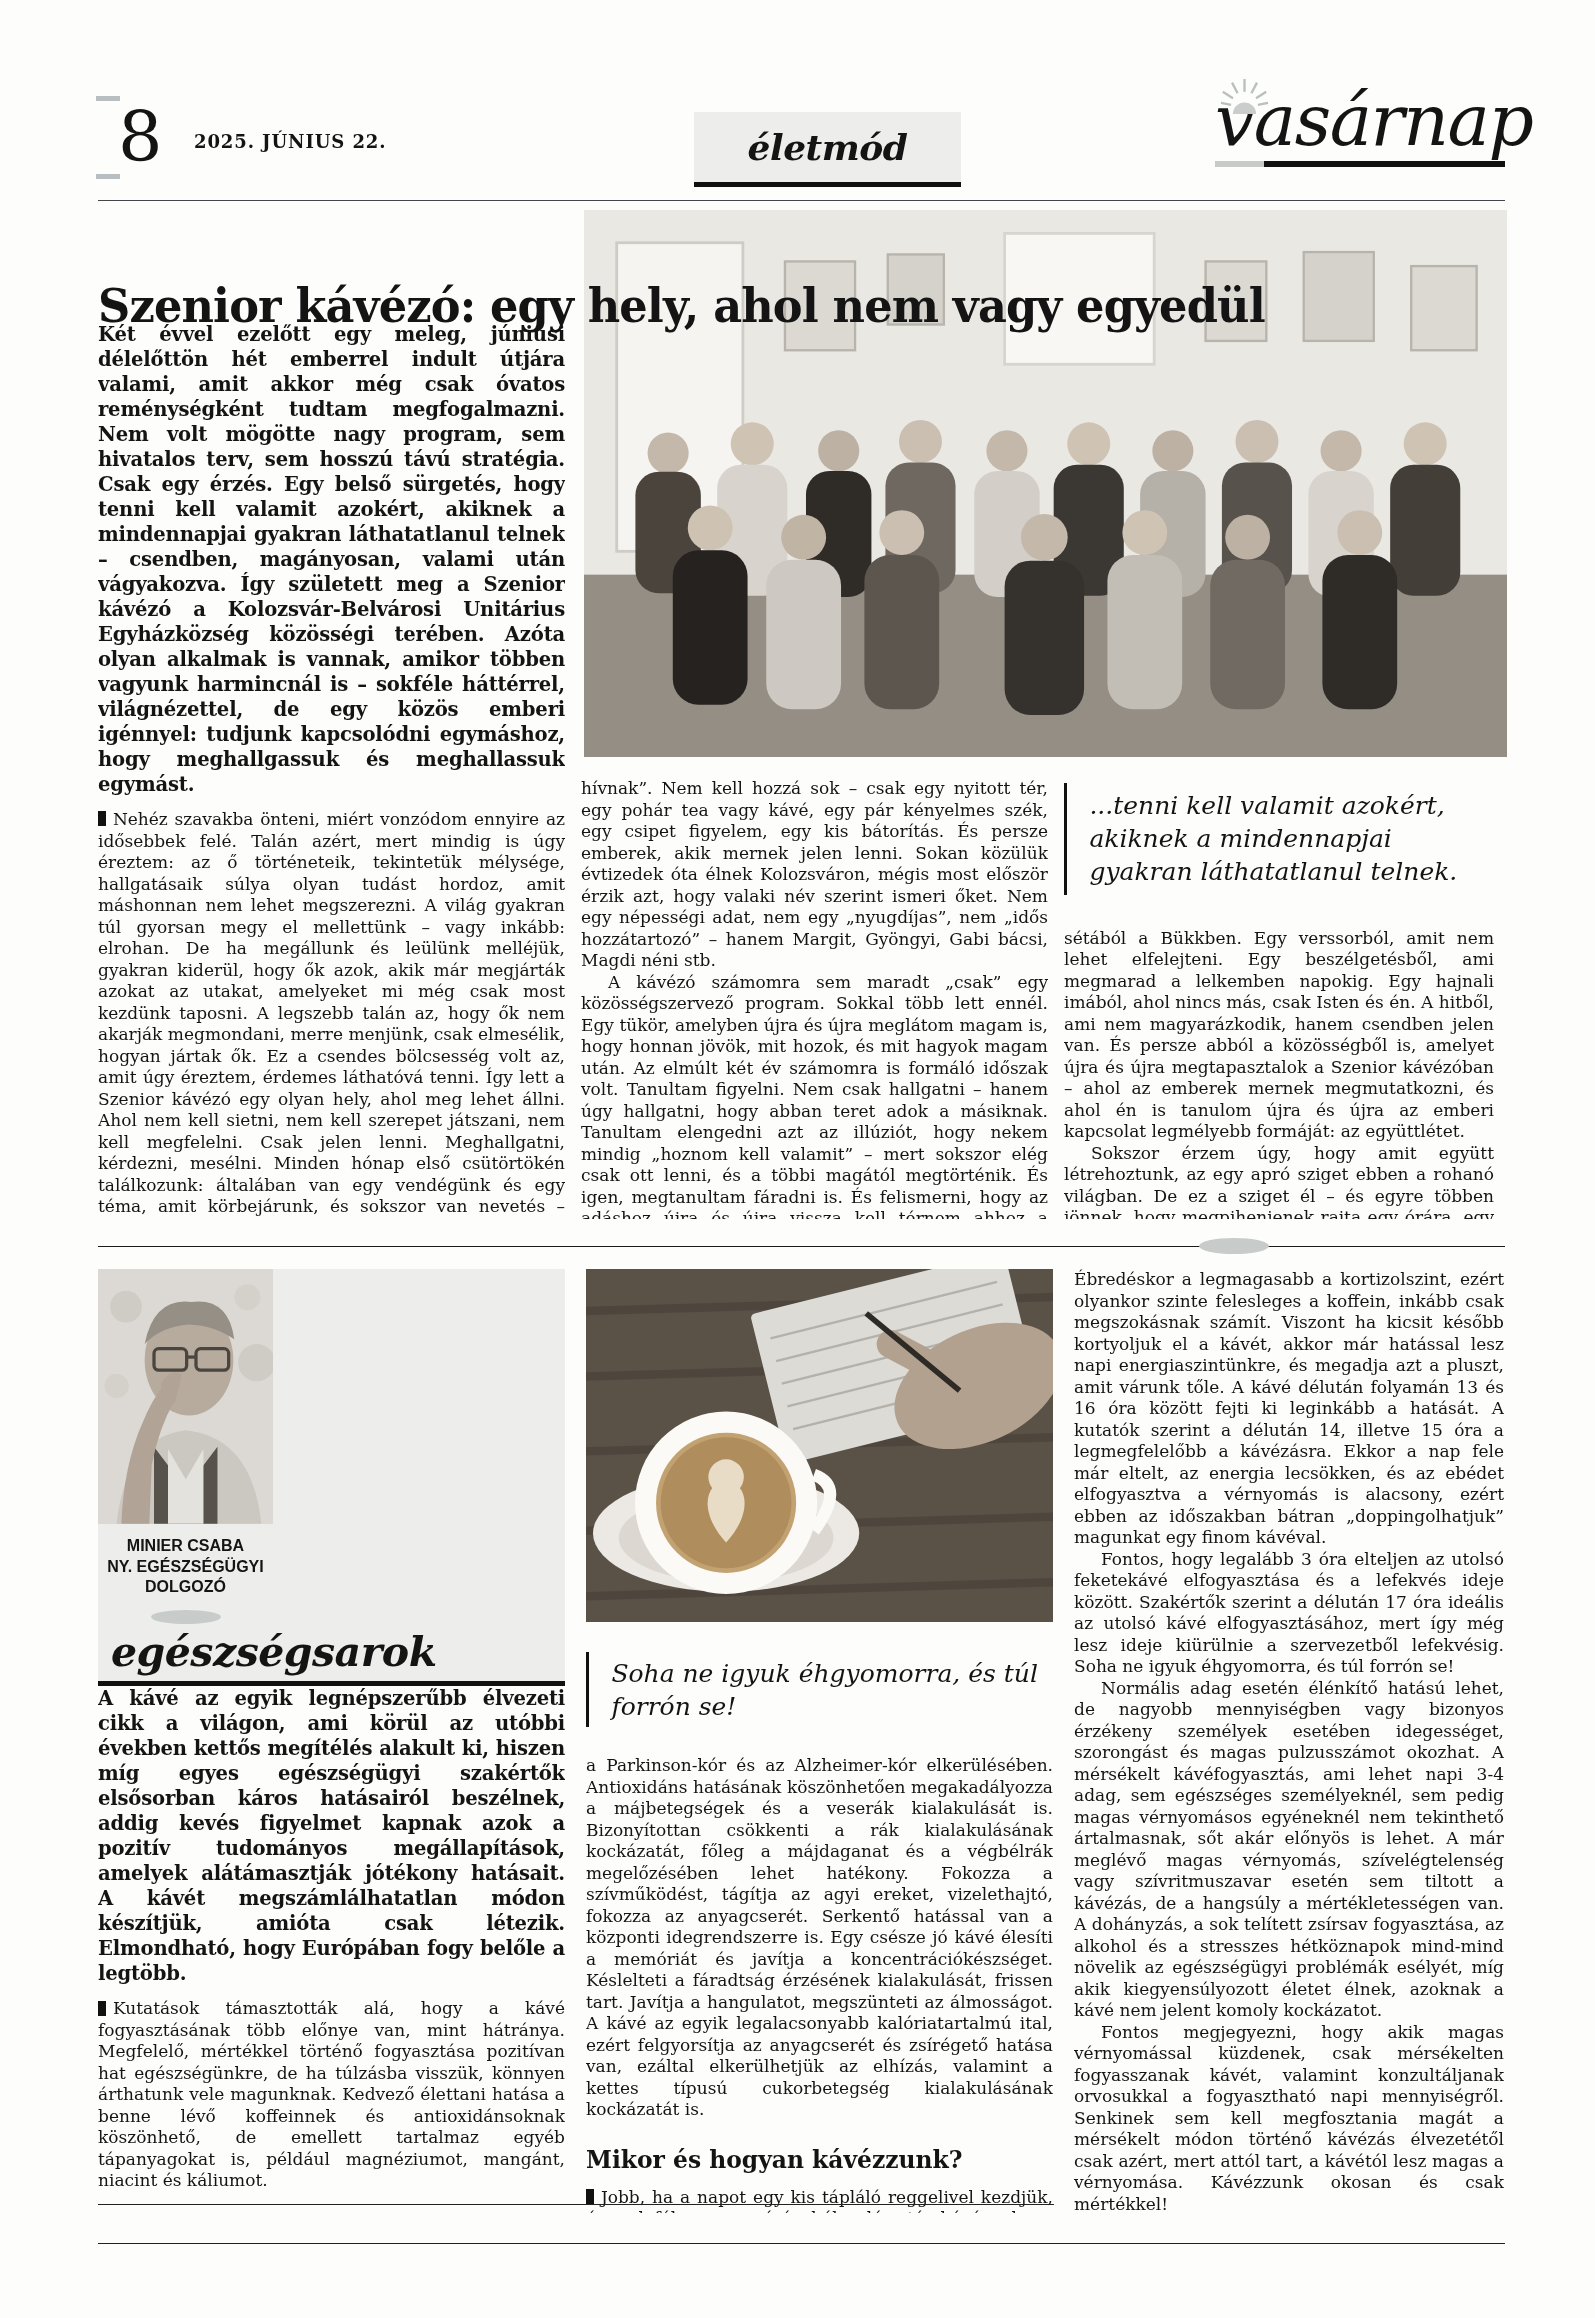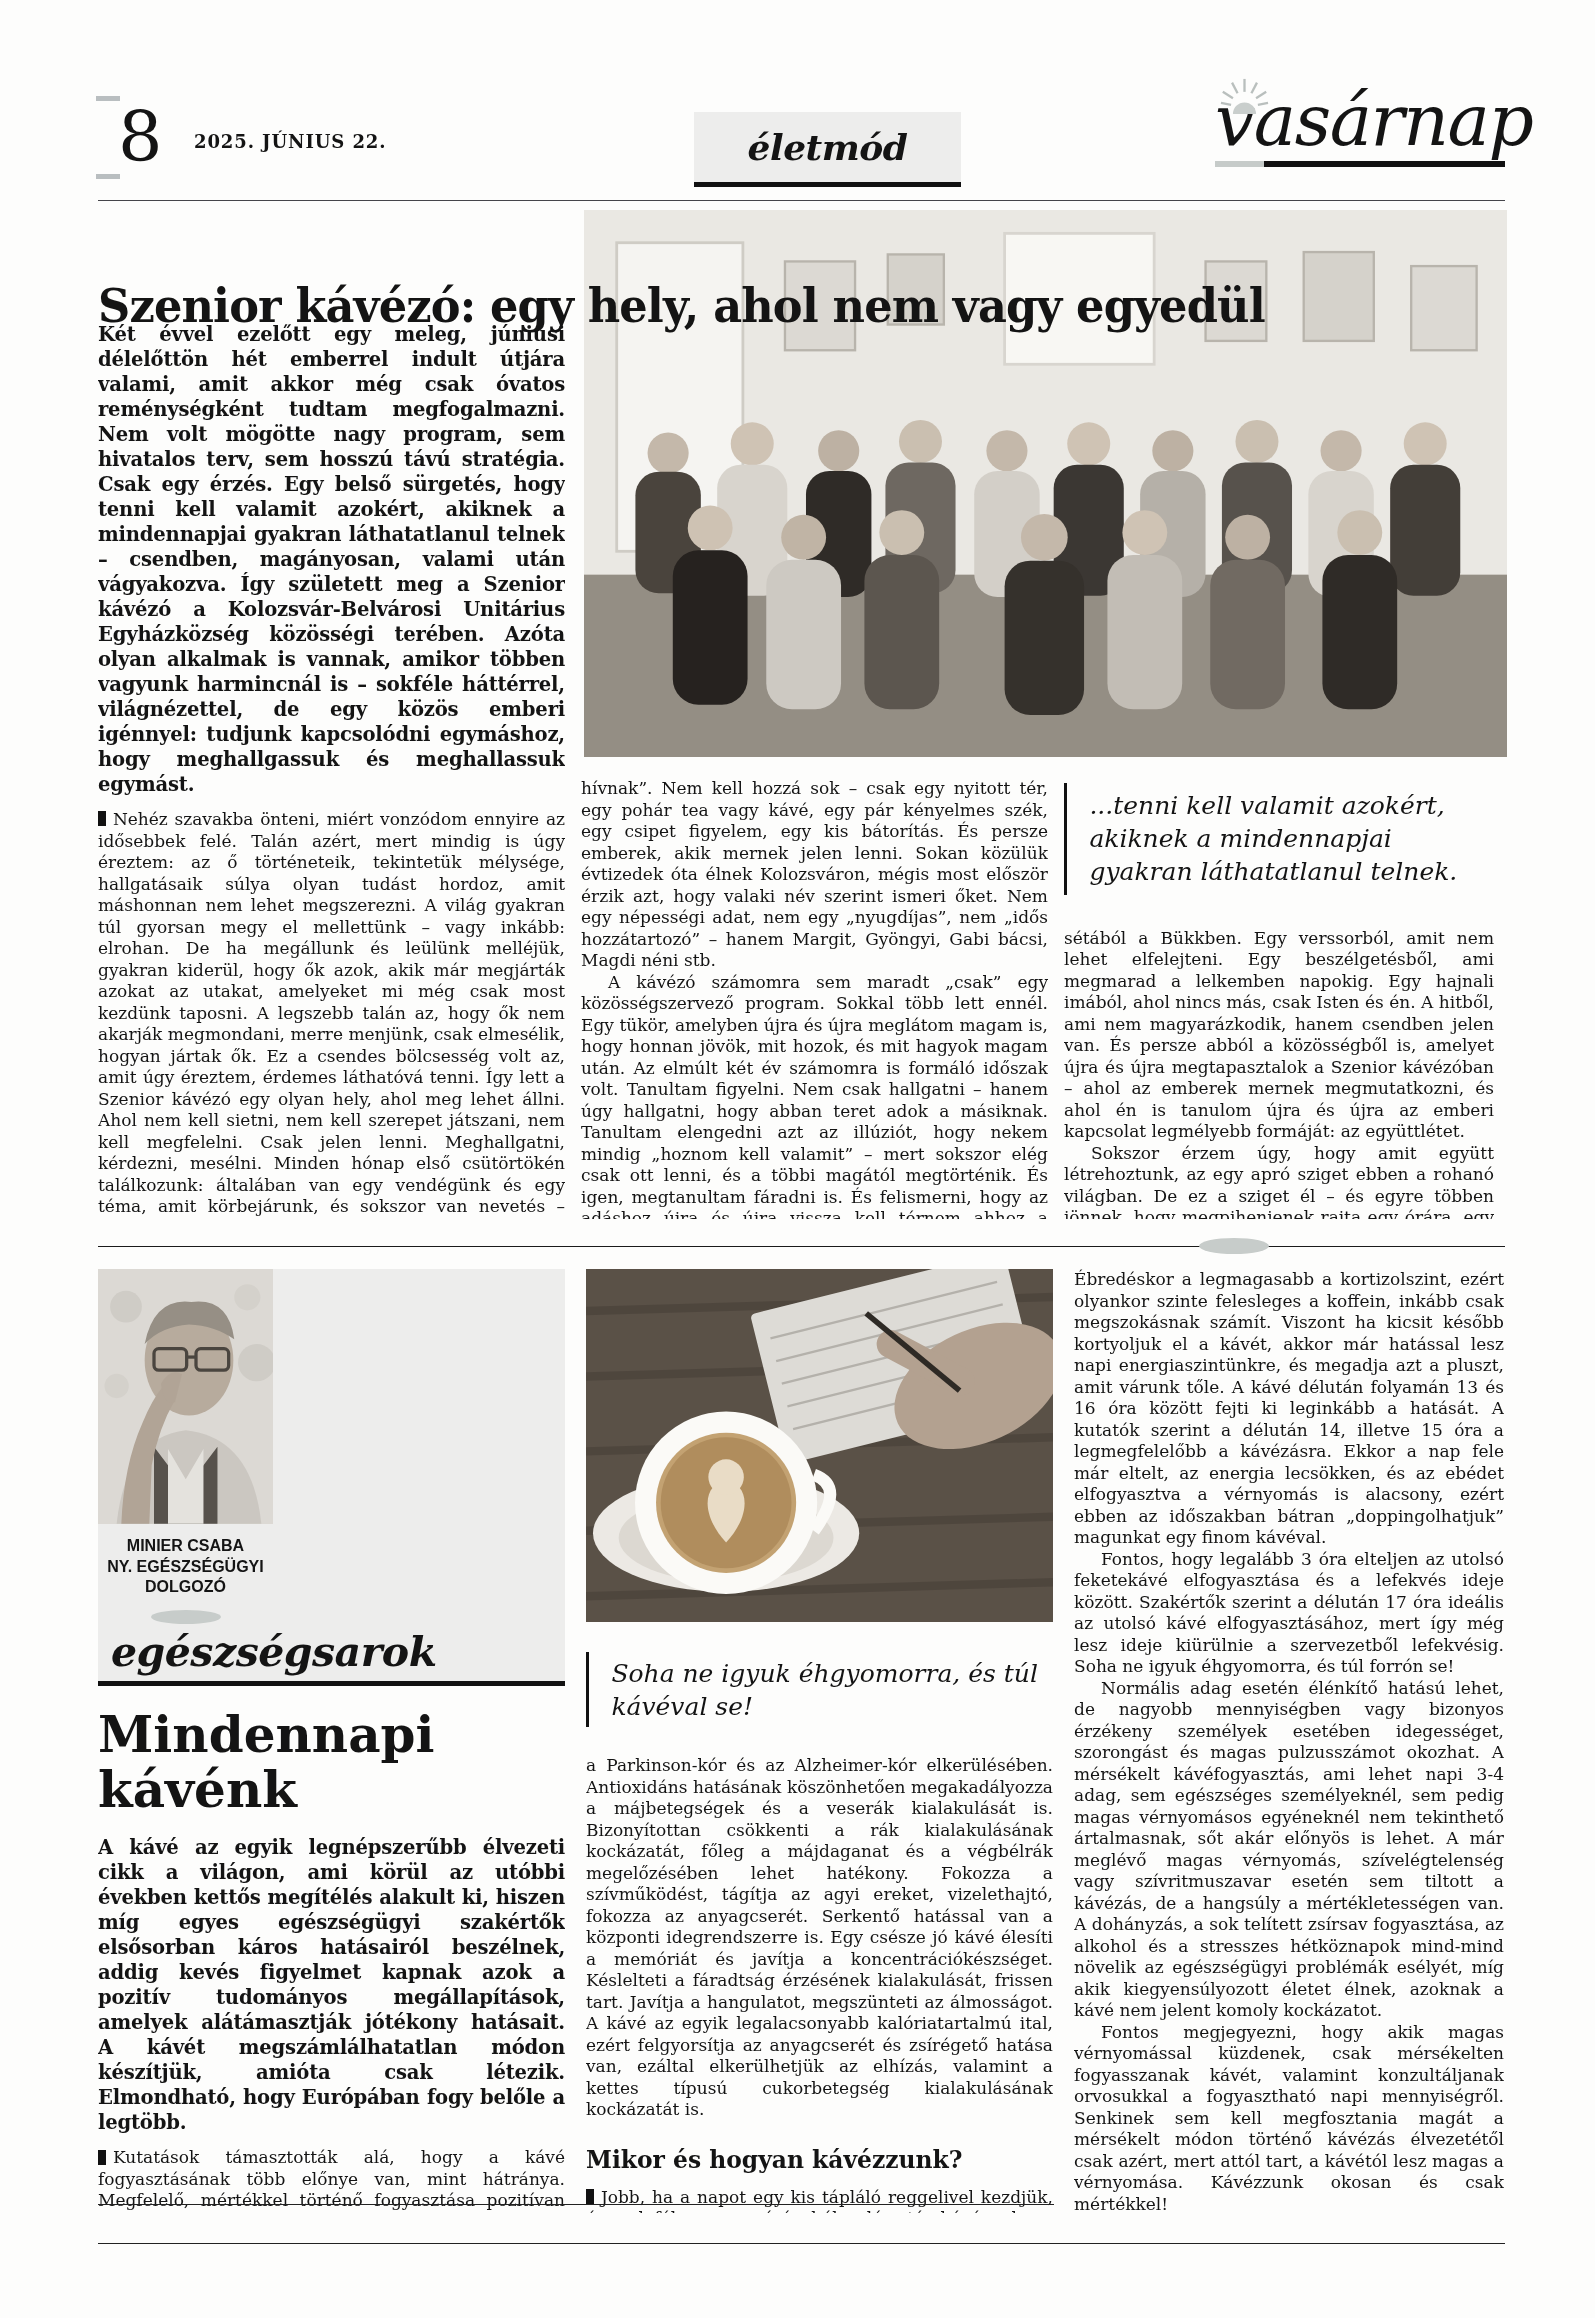--- a/index.html
+++ b/index.html
@@ -218,21 +218,20 @@
         <div class="author-caption">
           <div>MINIER CSABA</div>
           <div>NY. EGÉSZSÉGÜGYI DOLGOZÓ</div>
         </div>
         <span class="deco-ellipse"></span>
       </div>
 
       <div class="health-label">
         <span>egészségsarok</span>
       </div>
-      <h2 class="health-headline">Minden­napi kávénk</h2>
       <p class="lead">A kávé az egyik legnépszerűbb élvezeti cikk a világon, ami körül az utóbbi években kettős megítélés alakult ki, hiszen míg egyes egészségügyi szakértők elsősorban káros hatásairól beszélnek, addig kevés figyelmet kapnak azok a pozitív tudományos megállapítások, amelyek alátámasztják jótékony hatásait. A kávét megszámlálhatatlan módon készítjük, amióta csak létezik. Elmondható, hogy Európában fogy belőle a legtöbb.</p>
 
       <p class="hpara"><span class="bullet"></span><span>Kutatások támasztották alá, hogy a kávé fogyasztásának több előnye van, mint hátránya. Megfelelő, mértékkel történő fogyasztása pozitívan hat egészségünkre, de ha túlzásba visszük, könnyen árthatunk vele magunknak. Kedvező élettani hatása a benne lévő koffeinnek és antioxidánsoknak köszönhető, de emellett tartalmaz egyéb tápanyagokat is, például magnéziumot, mangánt, niacint és káliumot.</span></p>
       <h3 class="h2">A kávé pozitív hatásai</h3>
       <p class="hpara"><span class="bullet"></span><span>A kávé bizonyítottan képes befolyásolni a hangulatunkat. Számos tanulmány igazolta, hogy a koffein bevitele csökkentheti a depresszió tüneteit és emelheti a hangulatot. Ezt a hatást részben annak köszönhetjük, hogy a koffein növeli a dopamin és más boldogsághormonok szintjét a szervezetben.</span></p>
 
     </div>
 
     <div class="hcol hcol2">
       <div class="coffee-photo">
@@ -263,21 +262,21 @@
           <circle cx="300" cy="500" r="195" fill="#fbfaf7"></circle>
           <circle cx="300" cy="500" r="150" fill="#c3a272"></circle>
           <circle cx="300" cy="500" r="140" fill="#b08d5d"></circle>
           <path d="M300 585 C 240 520 255 455 300 455 C 345 455 360 520 300 585 Z" fill="#e9dcc6"></path>
           <circle cx="300" cy="445" r="38" fill="#e9dcc6"></circle>
           <path d="M488 440 q70 25 0 120" stroke="#fbfaf7" stroke-width="26" fill="none"></path>
         </svg>
 
       </div>
 
-      <div class="quote2">Soha ne igyuk éhgyomorra, és túl kávéval se!</div>
+      <div class="quote2">Soha ne igyuk éhgyomorra, és túl forrón se!</div>
       <p class="hpara">a Parkinson-kór és az Alzheimer-kór elkerülésében. Antioxidáns hatásának köszönhetően megakadályozza a májbetegségek és a veserák kialakulását is. Bizonyítottan csökkenti a rák kialakulásának kockázatát, főleg a májdaganat és a végbélrák megelőzésében lehet hatékony. Fokozza a szívműködést, tágítja az agyi ereket, vizelethajtó, fokozza az anyagcserét. Serkentő hatással van a központi idegrendszerre is. Egy csésze jó kávé élesíti a memóriát és javítja a koncentrációkészséget. Késlelteti a fáradtság érzésének kialakulását, frissen tart. Javítja a hangulatot, megszünteti az álmosságot. A kávé az egyik legalacsonyabb kalóriatartalmú ital, ezért felgyorsítja az anyagcserét és zsírégető hatása van, ezáltal elkerülhetjük az elhízás, valamint a kettes típusú cukorbetegség kialakulásának kockázatát is.</p>
       <h3 class="h2">Mikor és hogyan kávézzunk?</h3>
       <p class="hpara"><span class="bullet"></span><span>Jobb, ha a napot egy kis tápláló reggelivel kezdjük, és csak fél vagy egy órával ébredés után kávézunk.</span></p>
     </div>
 
     <div class="hcol hcol3">
       <p class="hpara">Ébredéskor a legmagasabb a kortizolszint, ezért olyankor szinte felesleges a koffein, inkább csak megszokásnak számít. Viszont ha kicsit később kortyoljuk el a kávét, akkor már hatással lesz napi energiaszintünkre, és megadja azt a pluszt, amit várunk tőle. A kávé délután folyamán 13 és 16 óra között fejti ki leginkább a hatását. A kutatók szerint a délután 14, illetve 15 óra a legmegfelelőbb a kávézásra. Ekkor a nap fele már eltelt, az energia lecsökken, és az ebédet elfogyasztva a vérnyomás is alacsony, ezért ebben az időszakban bátran „doppingolhatjuk” magunkat egy finom kávéval.</p>
       <p class="hpara indent">Fontos, hogy legalább 3 óra elteljen az utolsó feketekávé elfogyasztása és a lefekvés ideje között. Szakértők szerint a délután 17 óra ideális az utolsó kávé elfogyasztásához, mert így még lesz ideje kiürülnie a szervezetből lefekvésig. Soha ne igyuk éhgyomorra, és túl forrón se!</p>
       <p class="hpara indent">Normális adag esetén élénkítő hatású lehet, de nagyobb mennyiségben vagy bizonyos érzékeny személyek esetében idegességet, szorongást és magas pulzusszámot okozhat. A mérsékelt kávéfogyasztás, ami lehet napi 3-4 adag, sem egészséges személyeknél, sem pedig magas vérnyomásos egyéneknél nem tekinthető ártalmasnak, sőt akár előnyös is lehet. A már meglévő magas vérnyomás, szívelégtelenség vagy szívritmuszavar esetén sem tiltott a kávézás, de a hangsúly a mértékletességen van. A dohányzás, a sok telített zsírsav fogyasztása, az alkohol és a stresszes hétköznapok mind-mind növelik az egészségügyi problémák esélyét, míg akik kiegyensúlyozott életet élnek, azoknak a kávé nem jelent komoly kockázatot.</p>
       <p class="hpara indent">Fontos megjegyezni, hogy akik magas vérnyomással küzdenek, csak mérsékelten fogyasszanak kávét, valamint konzultáljanak orvosukkal a fogyasztható napi mennyiségről. Senkinek sem kell megfosztania magát a mérsékelt módon történő kávézás élvezetétől csak azért, mert attól tart, a kávétól lesz magas a vérnyomása. Kávézzunk okosan és csak mértékkel!</p>

